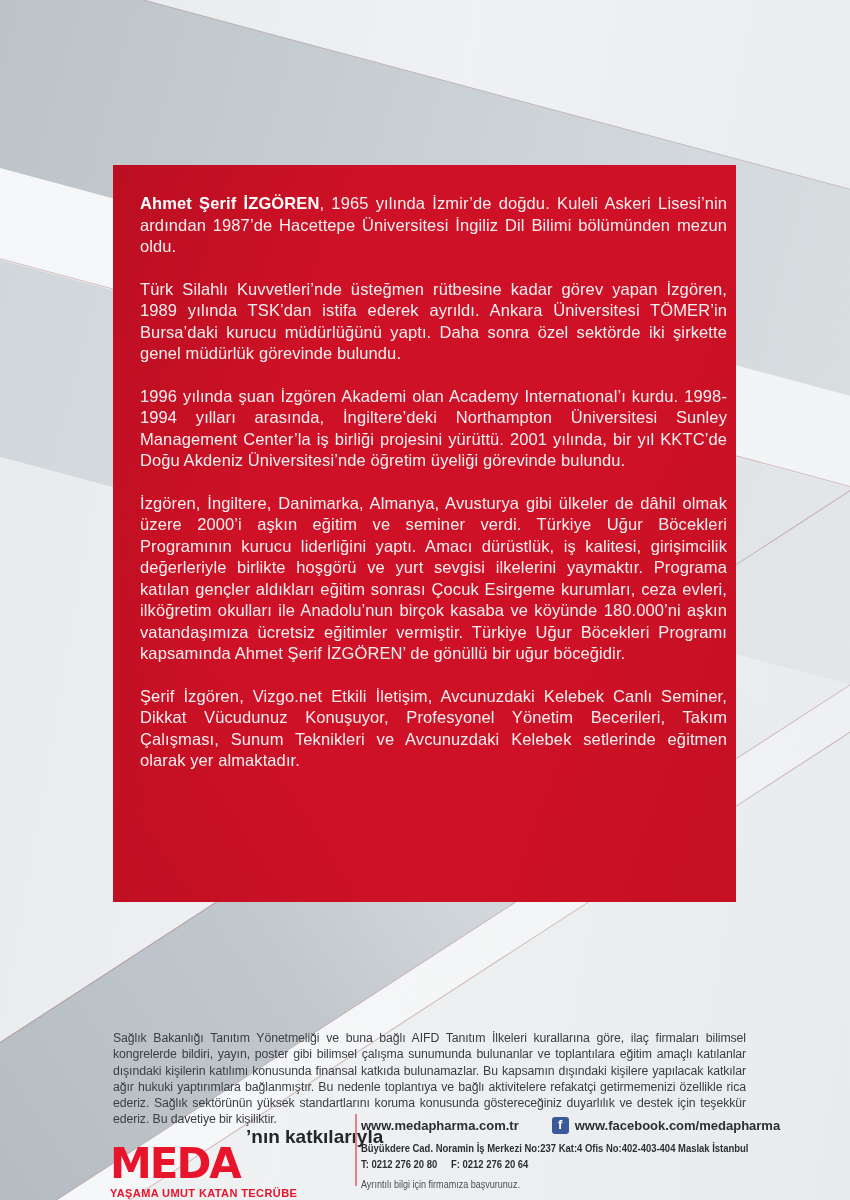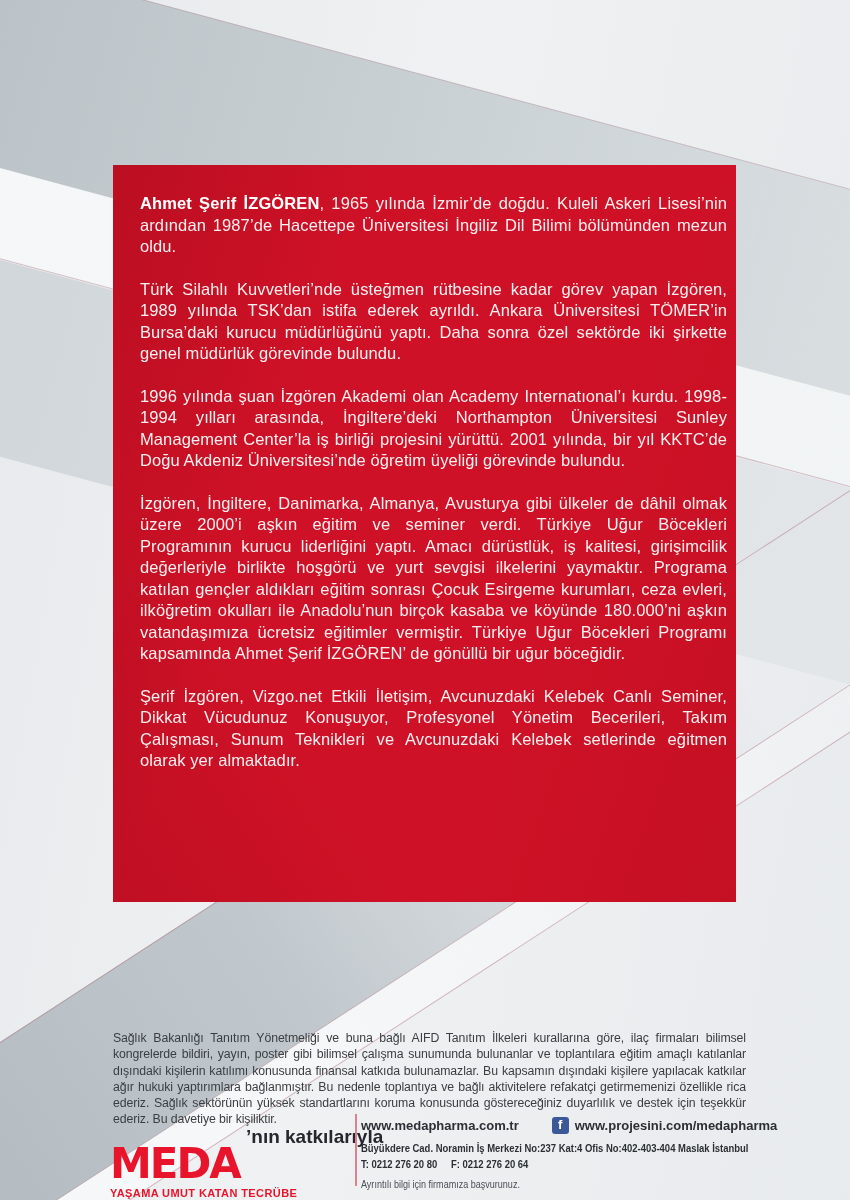--- a/index.html
+++ b/index.html
@@ -124,21 +124,21 @@
       <span class="meda-word">MEDA</span>
       <span class="meda-tagline">YAŞAMA UMUT KATAN TECRÜBE</span>
     </div>
     <div class="sponsor-suffix">’nın katkılarıyla</div>
     <div class="v-divider"></div>
     <div class="contact">
       <div class="contact-row1">
         <span>www.medapharma.com.tr</span>
         <span class="mini-divider"></span>
         <span class="fb-icon">f</span>
-        <span>www.projesini.com/medapharma</span>
+        <span>www.facebook.com/medapharma</span>
       </div>
       <div class="narrow">
         <div class="contact-address">Büyükdere Cad. Noramin İş Merkezi No:237 Kat:4 Ofis No:402-403-404 Maslak İstanbul</div>
         <div class="contact-phones">
           <span>T: 0212 276 20 80</span><span class="fax">F: 0212 276 20 64</span>
         </div>
         <div class="contact-note">Ayrıntılı bilgi için firmamıza başvurunuz.</div>
       </div>
     </div>
   </footer>

